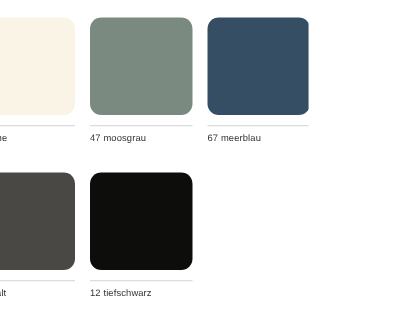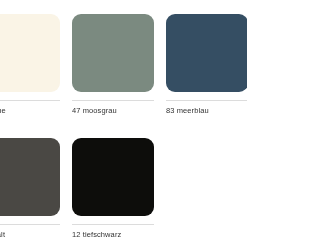--- a/index.html
+++ b/index.html
@@ -76,21 +76,21 @@
 
     <div class="cell">
       <div class="swatch" style="background: rgb(123, 138, 128);"></div>
       <div class="divider" style="background: rgb(220, 220, 220);"></div>
       <div class="label" style="color: rgb(51, 51, 51);">47 moosgrau</div>
     </div>
 
     <div class="cell">
       <div class="swatch" style="background: rgb(53, 78, 99);"></div>
       <div class="divider" style="background: rgb(220, 220, 220);"></div>
-      <div class="label" style="color: rgb(51, 51, 51);">83 meerblau</div>
+      <div class="label" style="color: rgb(51, 51, 51);">67 meerblau</div>
     </div>
 
     <div class="cell">
       <div class="swatch" style="background: rgb(74, 72, 68);"></div>
       <div class="divider" style="background: rgb(220, 220, 220);"></div>
       <div class="label" style="color: rgb(51, 51, 51);">5 basalt</div>
     </div>
 
     <div class="cell">
       <div class="swatch" style="background: rgb(13, 13, 11);"></div>

